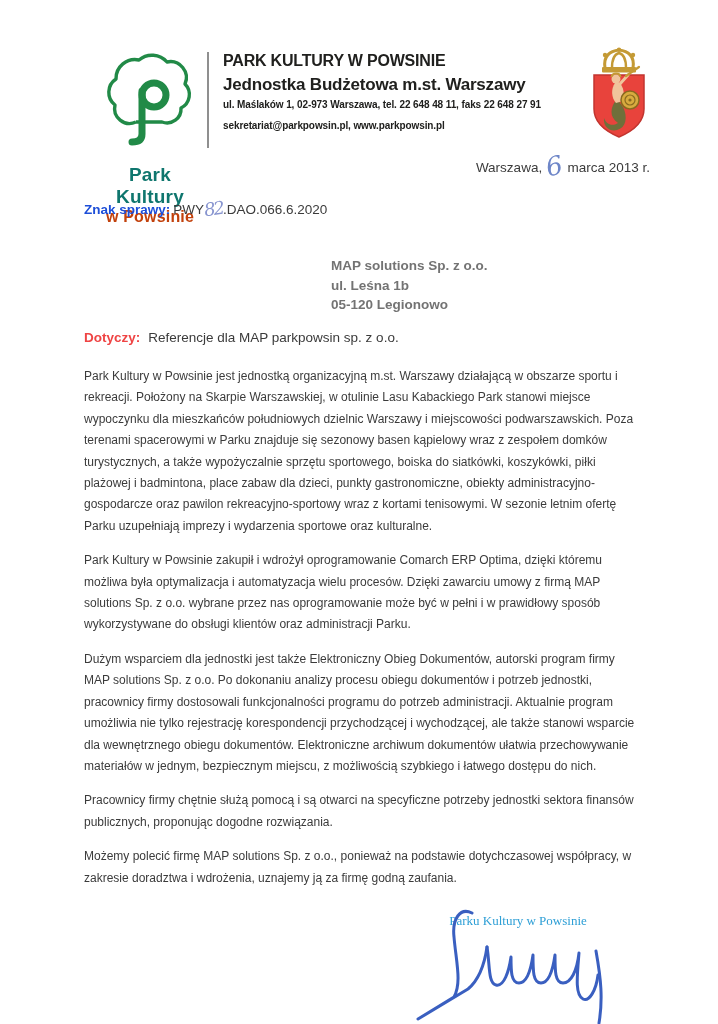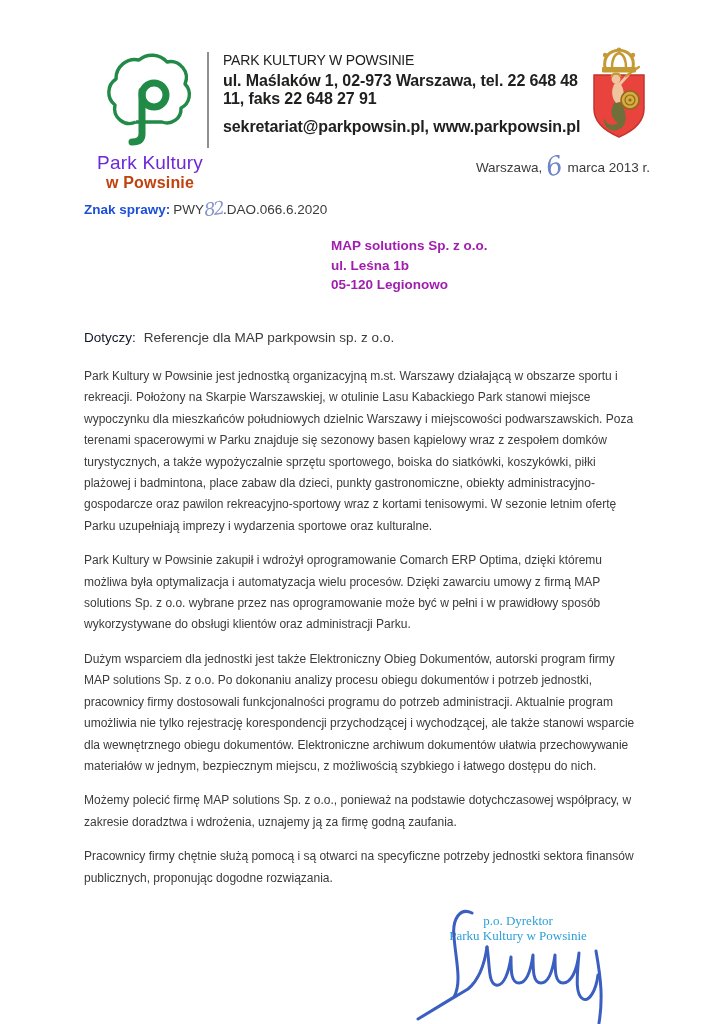--- a/index.html
+++ b/index.html
@@ -12,49 +12,49 @@
     margin: 0 auto;
     background: #ffffff;
     overflow: hidden;
     color: #3b3b3b;
   }
 
   
   .letterhead { position: absolute; left: 0; top: 0; width: 718px; height: 160px; }
   .logo-block { position: absolute; left: 96px; top: 46px; width: 108px; text-align: center; }
   .logo-block svg { display: block; margin: 0 auto; }
-  .logo-caption-1 { font-size: 19px; font-weight: normal; color: #6d28d9; letter-spacing: 0.2px; margin-top: 6px; }
+  .logo-caption-1 { font-size: 19px; font-weight: bold; color: #0f766e; letter-spacing: 0.2px; margin-top: 18px; }
   .logo-caption-2 { font-size: 16px; font-weight: bold; color: #c2410c; letter-spacing: 0.2px; }
   .head-divider { position: absolute; left: 207px; top: 52px; width: 2px; height: 96px; background: #8f8f8f; }
   .org-block { position: absolute; left: 223px; top: 52px; width: 360px; color: #20201e; }
-  .org-name { font-size: 14px; font-weight: normal; letter-spacing: -0.2px; }
+  .org-name { font-size: 16px; font-weight: bold; letter-spacing: -0.2px; }
   .org-subtitle { font-size: 17px; font-weight: bold; letter-spacing: -0.2px; margin-top: 5px; }
-  .org-address { font-size: 16px; font-weight: bold; margin-top: 4px; letter-spacing: -0.1px; }
+  .org-address { font-size: 10px; font-weight: bold; margin-top: 4px; letter-spacing: -0.1px; }
   .org-address.second { margin-top: 10px; }
   .crest { position: absolute; left: 590px; top: 47px; }
 
   
   .dateline { position: absolute; right: 68px; top: 160px; font-size: 13.5px; color: #3b3b3b; white-space: nowrap; }
   .hand-day {
     display: inline-block; font-family: "DejaVu Serif", serif; font-style: italic;
     font-size: 26px; color: #6e86c8; transform: rotate(-12deg);
     position: relative; top: 3px; margin: 0 1px 0 4px; line-height: 0;
   }
   .case-number { position: absolute; left: 84px; top: 202px; font-size: 13.5px; }
   .case-label { font-weight: bold; color: #1d4ed8; margin-right: 3px; }
   .hand-ref {
     display: inline-block; font-family: "DejaVu Serif", serif; font-style: italic;
     font-size: 18px; color: #8794cf; transform: rotate(-8deg);
     position: relative; top: 1px; letter-spacing: -2px; line-height: 0;
   }
 
   
-  .recipient { position: absolute; left: 331px; top: 236px; font-size: 13.5px; font-weight: bold; color: #a21caf; line-height: 19.5px; }
+  .recipient { position: absolute; left: 331px; top: 256px; font-size: 13.5px; font-weight: bold; color: #737373; line-height: 19.5px; }
   .subject { position: absolute; left: 84px; top: 330px; font-size: 13.5px; }
-  .subject-label { font-weight: normal; color: #0f172a; margin-right: 8px; }
+  .subject-label { font-weight: bold; color: #ef4444; margin-right: 8px; }
 
   
   .letter-body { position: absolute; left: 84px; top: 366px; width: 557px; font-size: 12px; line-height: 21.4px; color: #3b3b3b; }
   .letter-body p { margin: 0 0 13px 0; }
 
   
   .sig-block { position: absolute; left: 400px; top: 905px; width: 240px; height: 119px; }
   .stamp { position: absolute; left: 18px; top: 8px; width: 200px; text-align: center;
            font-family: "Liberation Serif", serif; color: #2e9fd6; line-height: 15px; }
   .stamp-line1 { font-size: 13px; }
@@ -75,20 +75,21 @@
         <path d="M40,45 L40,88 Q40,96 30,96" fill="none" stroke="#218a47" stroke-width="7" stroke-linecap="round"></path>
       </svg>
       <div class="logo-caption-1">Park Kultury</div>
       <div class="logo-caption-2">w Powsinie</div>
     </div>
 
     <div class="head-divider"></div>
 
     <div class="org-block">
       <div class="org-name">PARK KULTURY W POWSINIE</div>
+      <div class="org-subtitle">Jednostka Budżetowa m.st. Warszawy</div>
       <div class="org-address">ul. Maślaków 1, 02-973 Warszawa, tel. 22 648 48 11, faks 22 648 27 91</div>
       <div class="org-address second">sekretariat@parkpowsin.pl, www.parkpowsin.pl</div>
     </div>
 
     <svg class="crest" width="58" height="93" viewBox="0 0 58 93">
 
       <path d="M15,21 C13,9 20,4 29,3 C38,4 45,9 43,21" fill="none" stroke="#c49a35" stroke-width="3"></path>
       <path d="M22,21 C22,12 25,7 29,6 C33,7 36,12 36,21" fill="none" stroke="#c49a35" stroke-width="2.4"></path>
       <circle cx="15" cy="8" r="2.2" fill="#c49a35"></circle>
       <circle cx="29" cy="2.6" r="2.2" fill="#c49a35"></circle>
@@ -129,27 +130,26 @@
   </div>
 
   <div class="subject">
     <span class="subject-label">Dotyczy:</span><span>Referencje dla MAP parkpowsin sp. z o.o.</span>
   </div>
 
   <div class="letter-body">
     <p>Park Kultury w Powsinie jest jednostką organizacyjną m.st. Warszawy działającą w obszarze sportu i rekreacji. Położony na Skarpie Warszawskiej, w otulinie Lasu Kabackiego Park stanowi miejsce wypoczynku dla mieszkańców południowych dzielnic Warszawy i miejscowości podwarszawskich. Poza terenami spacerowymi w Parku znajduje się sezonowy basen kąpielowy wraz z zespołem domków turystycznych, a także wypożyczalnie sprzętu sportowego, boiska do siatkówki, koszykówki, piłki plażowej i badmintona, place zabaw dla dzieci, punkty gastronomiczne, obiekty administracyjno-gospodarcze oraz pawilon rekreacyjno-sportowy wraz z kortami tenisowymi. W sezonie letnim ofertę Parku uzupełniają imprezy i wydarzenia sportowe oraz kulturalne.</p>
     <p>Park Kultury w Powsinie zakupił i wdrożył oprogramowanie Comarch ERP Optima, dzięki któremu możliwa była optymalizacja i automatyzacja wielu procesów. Dzięki zawarciu umowy z firmą MAP solutions Sp. z o.o. wybrane przez nas oprogramowanie może być w pełni i w prawidłowy sposób wykorzystywane do obsługi klientów oraz administracji Parku.</p>
     <p>Dużym wsparciem dla jednostki jest także Elektroniczny Obieg Dokumentów, autorski program firmy MAP solutions Sp. z o.o. Po dokonaniu analizy procesu obiegu dokumentów i potrzeb jednostki, pracownicy firmy dostosowali funkcjonalności programu do potrzeb administracji. Aktualnie program umożliwia nie tylko rejestrację korespondencji przychodzącej i wychodzącej, ale także stanowi wsparcie dla wewnętrznego obiegu dokumentów. Elektroniczne archiwum dokumentów ułatwia przechowywanie materiałów w jednym, bezpiecznym miejscu, z możliwością szybkiego i łatwego dostępu do nich.</p>
+    <p>Pracownicy firmy chętnie służą pomocą i są otwarci na specyficzne potrzeby jednostki sektora finansów publicznych, proponując dogodne rozwiązania.</p>
     <p>Możemy polecić firmę MAP solutions Sp. z o.o., ponieważ na podstawie dotychczasowej współpracy, w zakresie doradztwa i wdrożenia, uznajemy ją za firmę godną zaufania.</p>
-    <p>Pracownicy firmy chętnie służą pomocą i są otwarci na specyficzne potrzeby jednostki sektora finansów publicznych, proponując dogodne rozwiązania.</p>
   </div>
 
   <div class="sig-block">
     <div class="stamp">
-      <div class="stamp-line1">p.o. Dyrektor</div>
       <div class="stamp-line2">Parku Kultury w Powsinie</div>
     </div>
     <svg class="sig-ink" width="220" height="125" viewBox="0 0 220 125">
       <g fill="none" stroke="#3a5fc0" stroke-width="3" stroke-linecap="round" stroke-linejoin="round">
         <path d="M62,14 C50,8 42,20 44,38 C46,62 52,84 44,98 L8,120 L58,90 C70,80 75,62 77,48"></path>
         <path d="M77,48 C80,66 78,84 86,86 C94,88 99,72 101,58 C101,72 101,84 109,84 C117,84 121,70 123,56 C123,72 123,84 131,84 C139,84 143,70 145,56 C145,72 145,84 153,84 C161,84 167,72 169,54 C167,78 165,96 173,100 C179,103 186,92 188,76"></path>
         <path d="M186,52 C191,80 193,100 189,124"></path>
       </g>
     </svg>
   </div>

